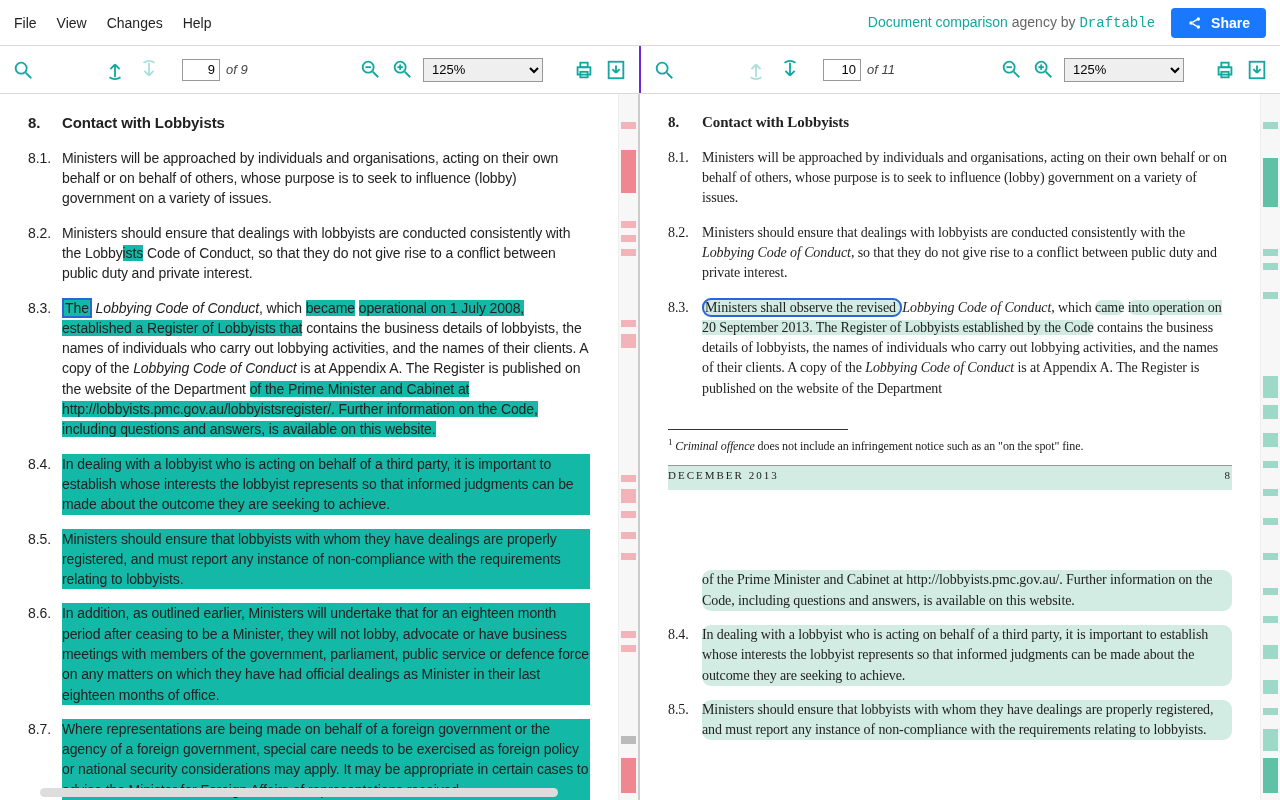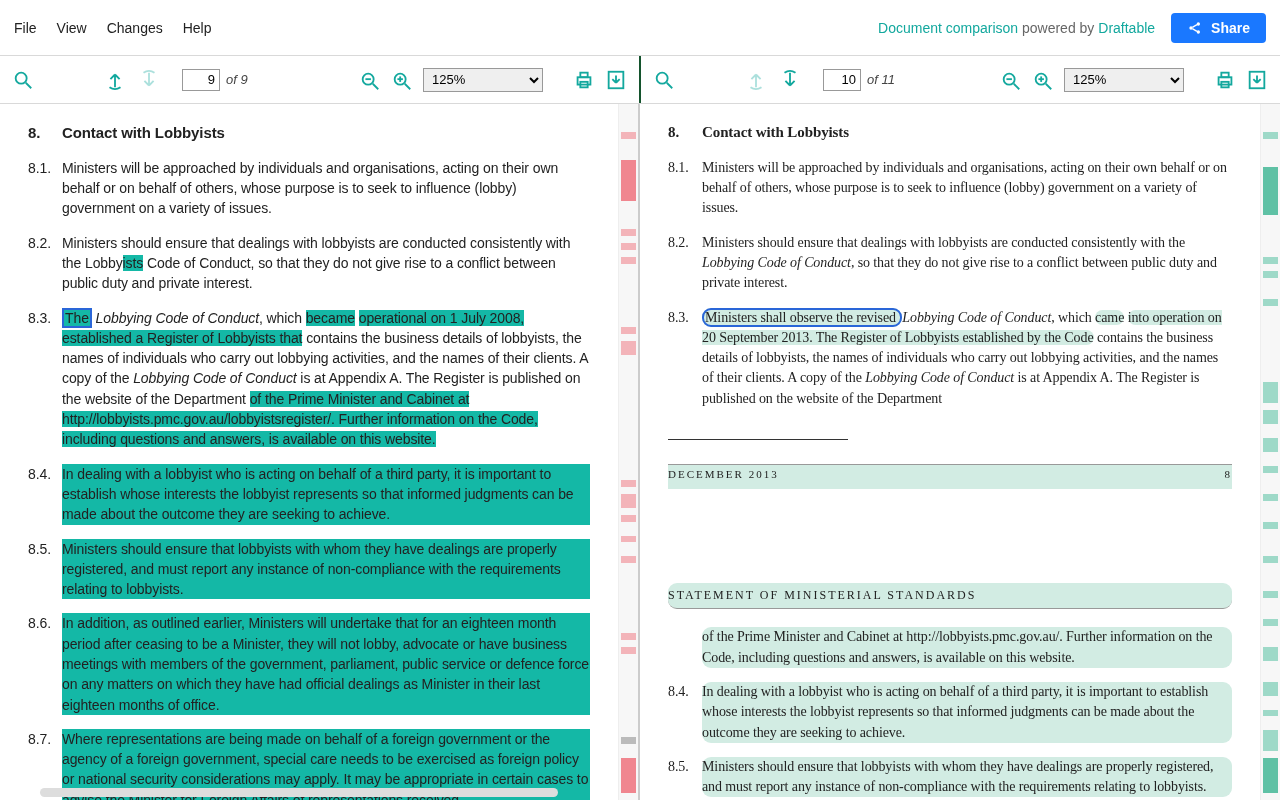--- a/index.html
+++ b/index.html
@@ -1,40 +1,40 @@
 <!DOCTYPE html>
 <html><head>
 <meta charset="utf-8">
 <style>
   * { box-sizing: border-box; margin: 0; padding: 0; }
   html, body { height: 100%; font-family: Arial, Helvetica, sans-serif; font-size: 13px; color: #222; background: #fff; }
   .app { display: flex; flex-direction: column; height: 800px; width: 1280px; overflow: hidden; }
   
   
-  .topbar { height: 56px; border-bottom: 1px solid #d9d9d9; display: flex; align-items: center; padding: 0 14px; justify-content: space-between; background:#fff; }
+  .topbar { height: 46px; border-bottom: 1px solid #d9d9d9; display: flex; align-items: center; padding: 0 14px; justify-content: space-between; background:#fff; }
   .menus { display: flex; gap: 20px; font-size: 14px; color: #222; }
   .menus span { cursor: pointer; }
   .top-right { display: flex; align-items: center; gap: 16px; font-size: 14px; }
   .powered { color: #666; }
   .powered .dc { color: #13a89e; font-weight:500;margin-left:40px; }
-  .powered .dr { color: #13a89e; font-weight:500; }
+  .powered .dr { color: #13a89e; font-weight:500;font-family:Liberation Mono, monospace; }
   .share-btn { background: #1a78ff; color: #fff; border-radius: 4px; padding: 7px 16px; display:flex; align-items:center; gap:8px; font-weight:600; cursor:pointer; }
   .share-btn svg { width:16px; height:16px; fill: #fff; }
 
   
   .toolbars { display:flex; border-bottom:1px solid #d9d9d9; height:48px; }
   .tb { flex:1; display:flex; align-items:center; padding: 0 12px; gap:10px; position:relative; }
-  .tb + .tb { border-left: 2px solid #14532d; }
+  .tb + .tb { border-left: 2px solid #6d28d9; }
   .tb .ico { width:22px; height:22px; display:flex; align-items:center; justify-content:center; cursor:pointer; }
   .tb svg { stroke:#13a89e; fill:none; stroke-width:2; }
   .tb .nav-group { display:flex; gap:12px; margin-left:60px; }
   .tb .page-group { display:flex; align-items:center; gap:6px; margin-left:12px; }
   .tb input.page { width:38px; height:22px; border:1px solid #999; text-align:right; padding-right:4px; font-size:13px; }
   .tb .oftotal { color:#444;font-style:italic; }
-  .tb .zoom-group { display:flex; align-items:flex-end; gap:10px; margin-left:auto; }
+  .tb .zoom-group { display:flex; align-items:flex-start; gap:10px; margin-left:auto; }
   .tb select { height:24px; border:1px solid #999; width:120px; font-size:13px; padding-left:4px;}
   .tb .right-icons { display:flex; gap:10px; margin-left:20px; }
   
   
   .panes { flex:1; display:flex; overflow:hidden; }
   .pane { position:relative; display:flex; overflow:hidden; }
   .pane.left { width: 640px; border-right:2px solid #ccc; }
   .pane.right { flex:1; }
   .doc { flex:1; overflow:hidden; padding: 18px 28px 0 28px; font-size:14px; line-height:1.45; position:relative; }
   .pane.left .doc { font-family: Arial, Helvetica, sans-serif; letter-spacing: -0.1px;}
@@ -72,21 +72,21 @@
 
   <div class="topbar">
     <div class="menus">
       <span>File</span>
       <span>View</span>
       <span>Changes</span>
       <span>Help</span>
     </div>
     <div class="top-right">
       <div class="powered">
-        <span class="dc">Document comparison</span><span> powered by </span><span class="dr">Draftable</span>
+        <span class="dc">Document comparison</span><span> agency by </span><span class="dr">Draftable</span>
       </div>
       <div class="share-btn">
         <svg viewBox="0 0 24 24">
             <circle cx="6" cy="12" r="2.5" fill="#fff"></circle>
             <circle cx="17" cy="6" r="2.5" fill="#fff"></circle>
             <circle cx="17" cy="18" r="2.5" fill="#fff"></circle>
             <line x1="8" y1="11" x2="15" y2="7" stroke="#fff" stroke-width="2"></line>
             <line x1="8" y1="13" x2="15" y2="17" stroke="#fff" stroke-width="2"></line>
           </svg>
         <span>Share</span>
@@ -299,28 +299,28 @@
             <div class="pnum">8.2.</div>
             <div class="ptxt"><span>Ministers should ensure that dealings with lobbyists are conducted consistently with the </span><span class="ital">Lobbying Code of Conduct</span><span>, so that they do not give rise to a conflict between public duty and private interest.</span></div>
           </div>
 
         <div class="para">
             <div class="pnum">8.3.</div>
             <div class="ptxt"><span class="box-b hl-g">Ministers shall observe the revised </span><span class="ital">Lobbying Code of Conduct</span><span>, which </span><span class="hl-g">came</span><span> </span><span class="hl-g">into operation on 20 September 2013.  The Register of Lobbyists established by the Code</span><span> contains the business details of lobbyists, the names of individuals who carry out lobbying activities, and the names of their clients.  A copy of the </span><span class="ital">Lobbying Code of Conduct</span><span> is at Appendix A.  The Register is published on the website of the Department</span></div>
           </div>
 
         <hr class="footnote-line">
-
-        <div class="page-footer green" style="margin-top:24px">
+        <div class="footnote"><span class="sup">1</span><span class="ital"> Criminal offence</span><span> does not include an infringement notice such as an "on the spot" fine.</span></div>
+
+        <div class="page-footer green" style="margin-top:10px">
             <span>DECEMBER 2013</span>
             <span>8</span>
           </div>
 
         <div style="height:80px"></div>
-        <div class="sec-title hl-g">STATEMENT OF MINISTERIAL STANDARDS</div>
 
         <div class="para">
             <div class="pnum"></div>
             <div class="ptxt hl-g">of the Prime Minister and Cabinet at http://lobbyists.pmc.gov.au/.  Further information on the Code, including questions and answers, is available on this website.</div>
           </div>
 
         <div class="para">
             <div class="pnum">8.4.</div>
             <div class="ptxt hl-g">In dealing with a lobbyist who is acting on behalf of a third party, it is important to establish whose interests the lobbyist represents so that informed judgments can be made about the outcome they are seeking to achieve.</div>
           </div>

